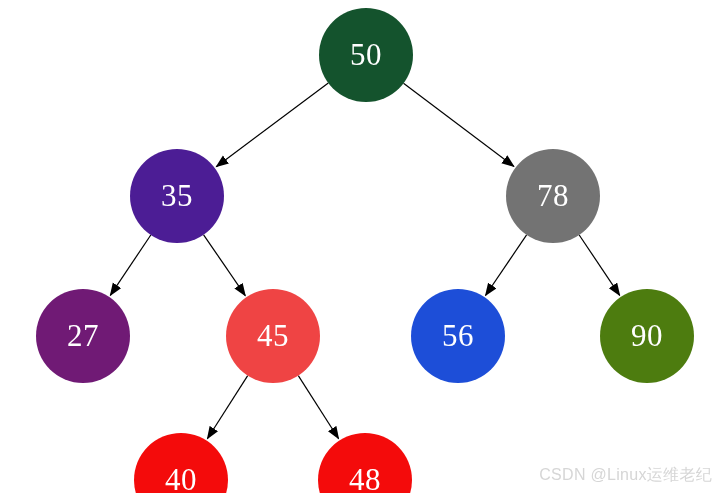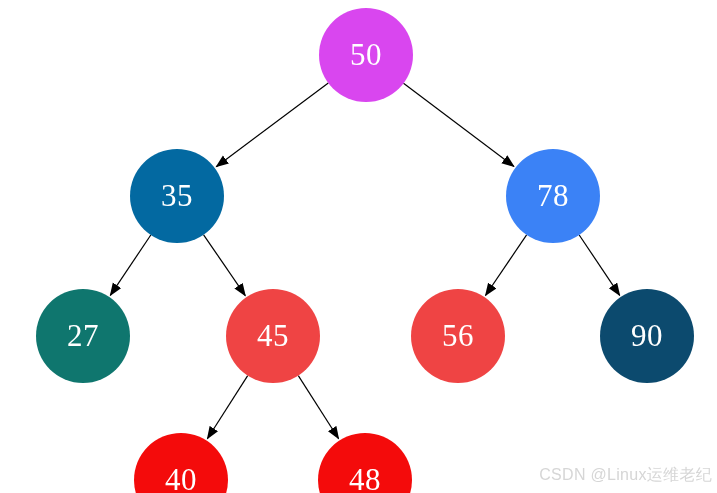--- a/index.html
+++ b/index.html
@@ -68,39 +68,39 @@
       <line x1="328.3" y1="83.1" x2="216.3" y2="166.7" stroke="#000000" stroke-width="1.2" marker-end="url(#arrowhead)"></line>
       <line x1="403.5" y1="83.3" x2="513.9" y2="166.5" stroke="#000000" stroke-width="1.2" marker-end="url(#arrowhead)"></line>
       <line x1="150.8" y1="235.0" x2="110.3" y2="295.3" stroke="#000000" stroke-width="1.2" marker-end="url(#arrowhead)"></line>
       <line x1="203.6" y1="234.8" x2="245.3" y2="295.6" stroke="#000000" stroke-width="1.2" marker-end="url(#arrowhead)"></line>
       <line x1="526.6" y1="234.9" x2="485.5" y2="295.5" stroke="#000000" stroke-width="1.2" marker-end="url(#arrowhead)"></line>
       <line x1="579.2" y1="235.0" x2="619.7" y2="295.3" stroke="#000000" stroke-width="1.2" marker-end="url(#arrowhead)"></line>
       <line x1="247.7" y1="375.6" x2="207.4" y2="438.7" stroke="#000000" stroke-width="1.2" marker-end="url(#arrowhead)"></line>
       <line x1="298.3" y1="375.6" x2="338.6" y2="438.7" stroke="#000000" stroke-width="1.2" marker-end="url(#arrowhead)"></line>
     </svg>
   <div id="node-layer">
-      <div class="node" style="left: 319px; top: 8px; background: #d946ef;">
+      <div class="node" style="left: 319px; top: 8px; background: #14532d;">
         <span style="color: rgb(255, 255, 255);">50</span>
       </div>
-      <div class="node" style="left: 130px; top: 149px; background: #0369a1;">
+      <div class="node" style="left: 130px; top: 149px; background: #4c1d95;">
         <span style="color: rgb(255, 255, 255);">35</span>
       </div>
-      <div class="node" style="left: 506px; top: 149px; background: #3b82f6;">
+      <div class="node" style="left: 506px; top: 149px; background: #737373;">
         <span style="color: rgb(255, 255, 255);">78</span>
       </div>
-      <div class="node" style="left: 36px; top: 289px; background: #0f766e;">
+      <div class="node" style="left: 36px; top: 289px; background: #701a75;">
         <span style="color: rgb(255, 255, 255);">27</span>
       </div>
       <div class="node" style="left: 226px; top: 289px; background: #ef4444;">
         <span style="color: rgb(255, 255, 255);">45</span>
       </div>
-      <div class="node" style="left: 411px; top: 289px; background: #ef4444;">
+      <div class="node" style="left: 411px; top: 289px; background: #1d4ed8;">
         <span style="color: rgb(255, 255, 255);">56</span>
       </div>
-      <div class="node" style="left: 600px; top: 289px; background: #0c4a6e;">
+      <div class="node" style="left: 600px; top: 289px; background: #4d7c0f;">
         <span style="color: rgb(255, 255, 255);">90</span>
       </div>
       <div class="node" style="left: 134px; top: 433px; background: rgb(244, 11, 11);">
         <span style="color: rgb(255, 255, 255);">40</span>
       </div>
       <div class="node" style="left: 318px; top: 433px; background: rgb(244, 11, 11);">
         <span style="color: rgb(255, 255, 255);">48</span>
       </div>
     </div>
   <div class="watermark" style="color: rgb(214, 214, 214);">CSDN @Linux运维老纪</div>

